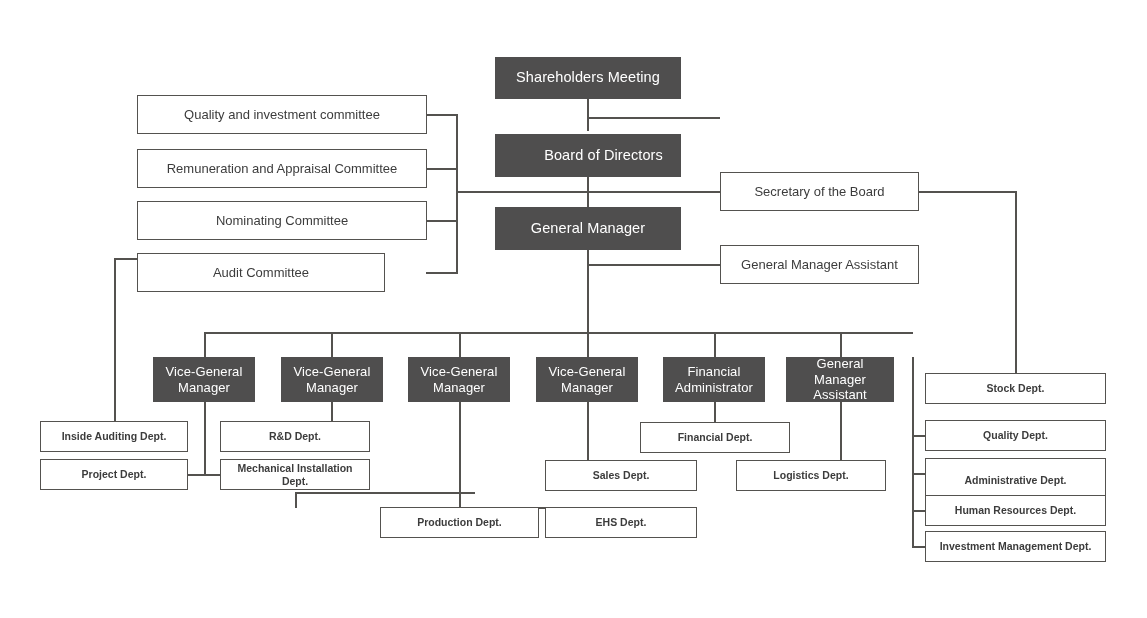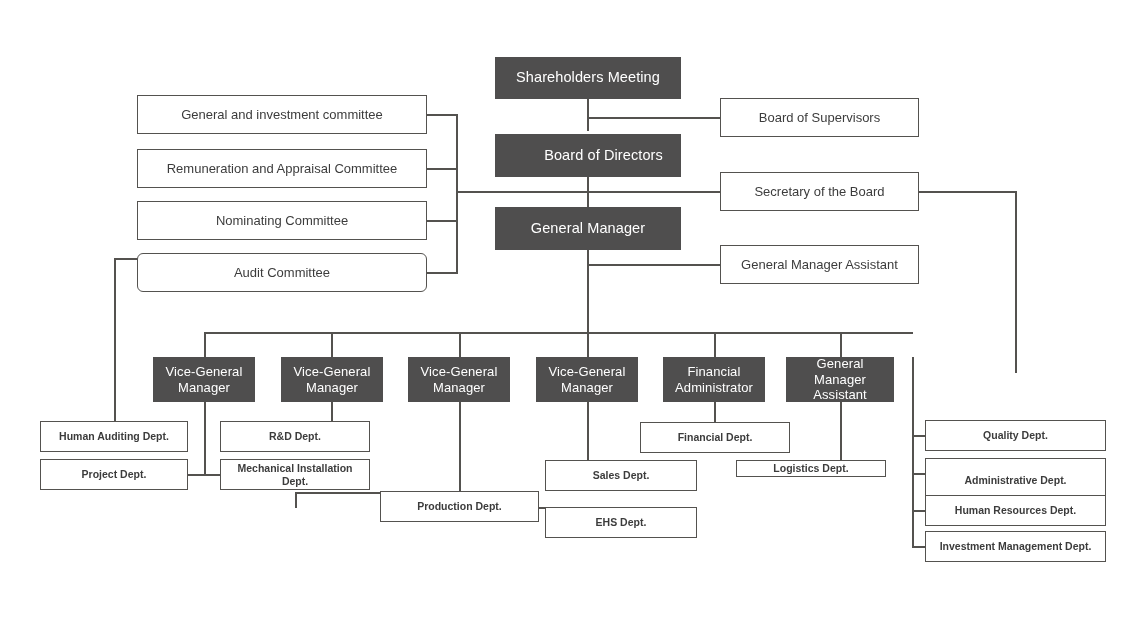--- a/index.html
+++ b/index.html
@@ -125,35 +125,32 @@
     <span class="label">Shareholders Meeting</span>
   </div>
   <div class="node filled" style="left:495px; top:134px; width:186px; height:43px;padding-left:31px;">
     <span class="label">Board of Directors</span>
   </div>
   <div class="node filled" style="left:495px; top:207px; width:186px; height:43px;">
     <span class="label">General Manager</span>
   </div>
 
   <div class="node outlined" style="left:137px; top:95px; width:290px; height:39px;">
-    <span class="label">General and investment committee</span>
+    <span class="label">Quality and investment committee</span>
   </div>
   <div class="node outlined" style="left:137px; top:149px; width:290px; height:39px;">
     <span class="label">Remuneration and Appraisal Committee</span>
   </div>
   <div class="node outlined" style="left:137px; top:201px; width:290px; height:39px;">
     <span class="label">Nominating Committee</span>
   </div>
-  <div class="node outlined" style="left:137px; top:253px; width:290px; height:39px;border-radius:6px;">
+  <div class="node outlined" style="left:137px; top:253px; width:248px; height:39px;">
     <span class="label">Audit Committee</span>
   </div>
 
-  <div class="node outlined" style="left:720px; top:98px; width:199px; height:39px;">
-    <span class="label">Board of Supervisors</span>
-  </div>
   <div class="node outlined" style="left:720px; top:172px; width:199px; height:39px;">
     <span class="label">Secretary of the Board</span>
   </div>
   <div class="node outlined" style="left:720px; top:245px; width:199px; height:39px;">
     <span class="label">General Manager Assistant</span>
   </div>
 
   <div class="node filled small" style="left:153px; top:357px; width:102px; height:45px;">
     <span class="label">Vice-General
 Manager</span>
@@ -173,45 +170,48 @@
   <div class="node filled small" style="left:663px; top:357px; width:102px; height:45px;">
     <span class="label">Financial
 Administrator</span>
   </div>
   <div class="node filled small" style="left:786px; top:357px; width:108px; height:45px;">
     <span class="label">General Manager
 Assistant</span>
   </div>
 
   <div class="node outlined tiny" style="left:40px; top:421px; width:148px; height:31px;">
-    <span class="label">Human Auditing Dept.</span>
+    <span class="label">Inside Auditing Dept.</span>
   </div>
   <div class="node outlined tiny" style="left:40px; top:459px; width:148px; height:31px;">
     <span class="label">Project Dept.</span>
   </div>
   <div class="node outlined tiny" style="left:220px; top:421px; width:150px; height:31px;">
     <span class="label">R&amp;D Dept.</span>
   </div>
   <div class="node outlined tiny" style="left:220px; top:459px; width:150px; height:31px;">
     <span class="label">Mechanical Installation Dept.</span>
   </div>
-  <div class="node outlined tiny" style="left:380px; top:491px; width:159px; height:31px;">
+  <div class="node outlined tiny" style="left:380px; top:507px; width:159px; height:31px;">
     <span class="label">Production Dept.</span>
   </div>
   <div class="node outlined tiny" style="left:545px; top:460px; width:152px; height:31px;">
     <span class="label">Sales Dept.</span>
   </div>
   <div class="node outlined tiny" style="left:545px; top:507px; width:152px; height:31px;">
     <span class="label">EHS Dept.</span>
   </div>
   <div class="node outlined tiny" style="left:640px; top:422px; width:150px; height:31px;">
     <span class="label">Financial Dept.</span>
   </div>
-  <div class="node outlined tiny" style="left:736px; top:460px; width:150px; height:17px;">
+  <div class="node outlined tiny" style="left:736px; top:460px; width:150px; height:31px;">
     <span class="label">Logistics Dept.</span>
+  </div>
+  <div class="node outlined tiny" style="left:925px; top:373px; width:181px; height:31px;">
+    <span class="label">Stock Dept.</span>
   </div>
   <div class="node outlined tiny" style="left:925px; top:420px; width:181px; height:31px;">
     <span class="label">Quality Dept.</span>
   </div>
   <div class="node outlined tiny" style="left:925px; top:458px; width:181px; height:45px;">
     <span class="label">Administrative Dept.</span>
   </div>
   <div class="node outlined tiny" style="left:925px; top:495px; width:181px; height:31px;">
     <span class="label">Human Resources Dept.</span>
   </div>

